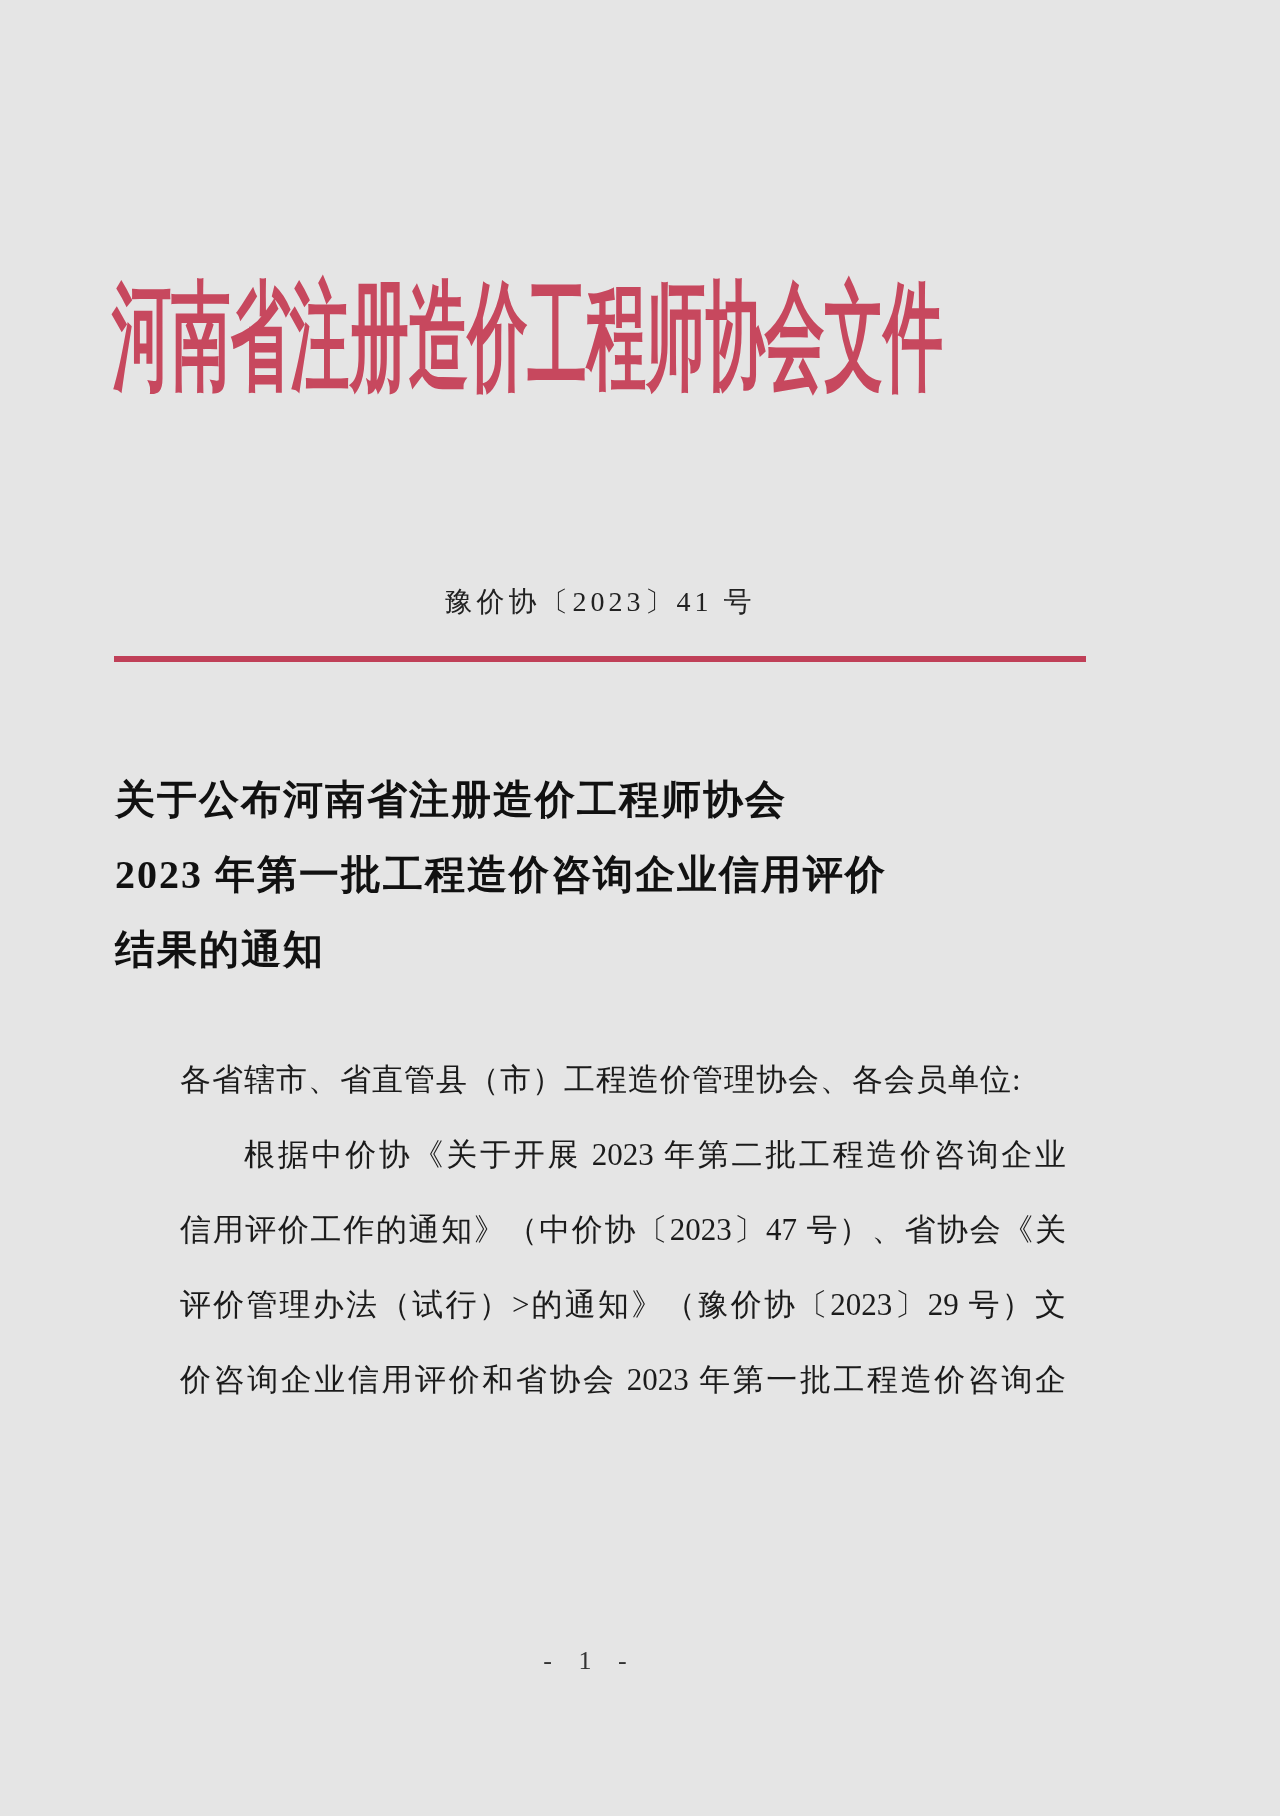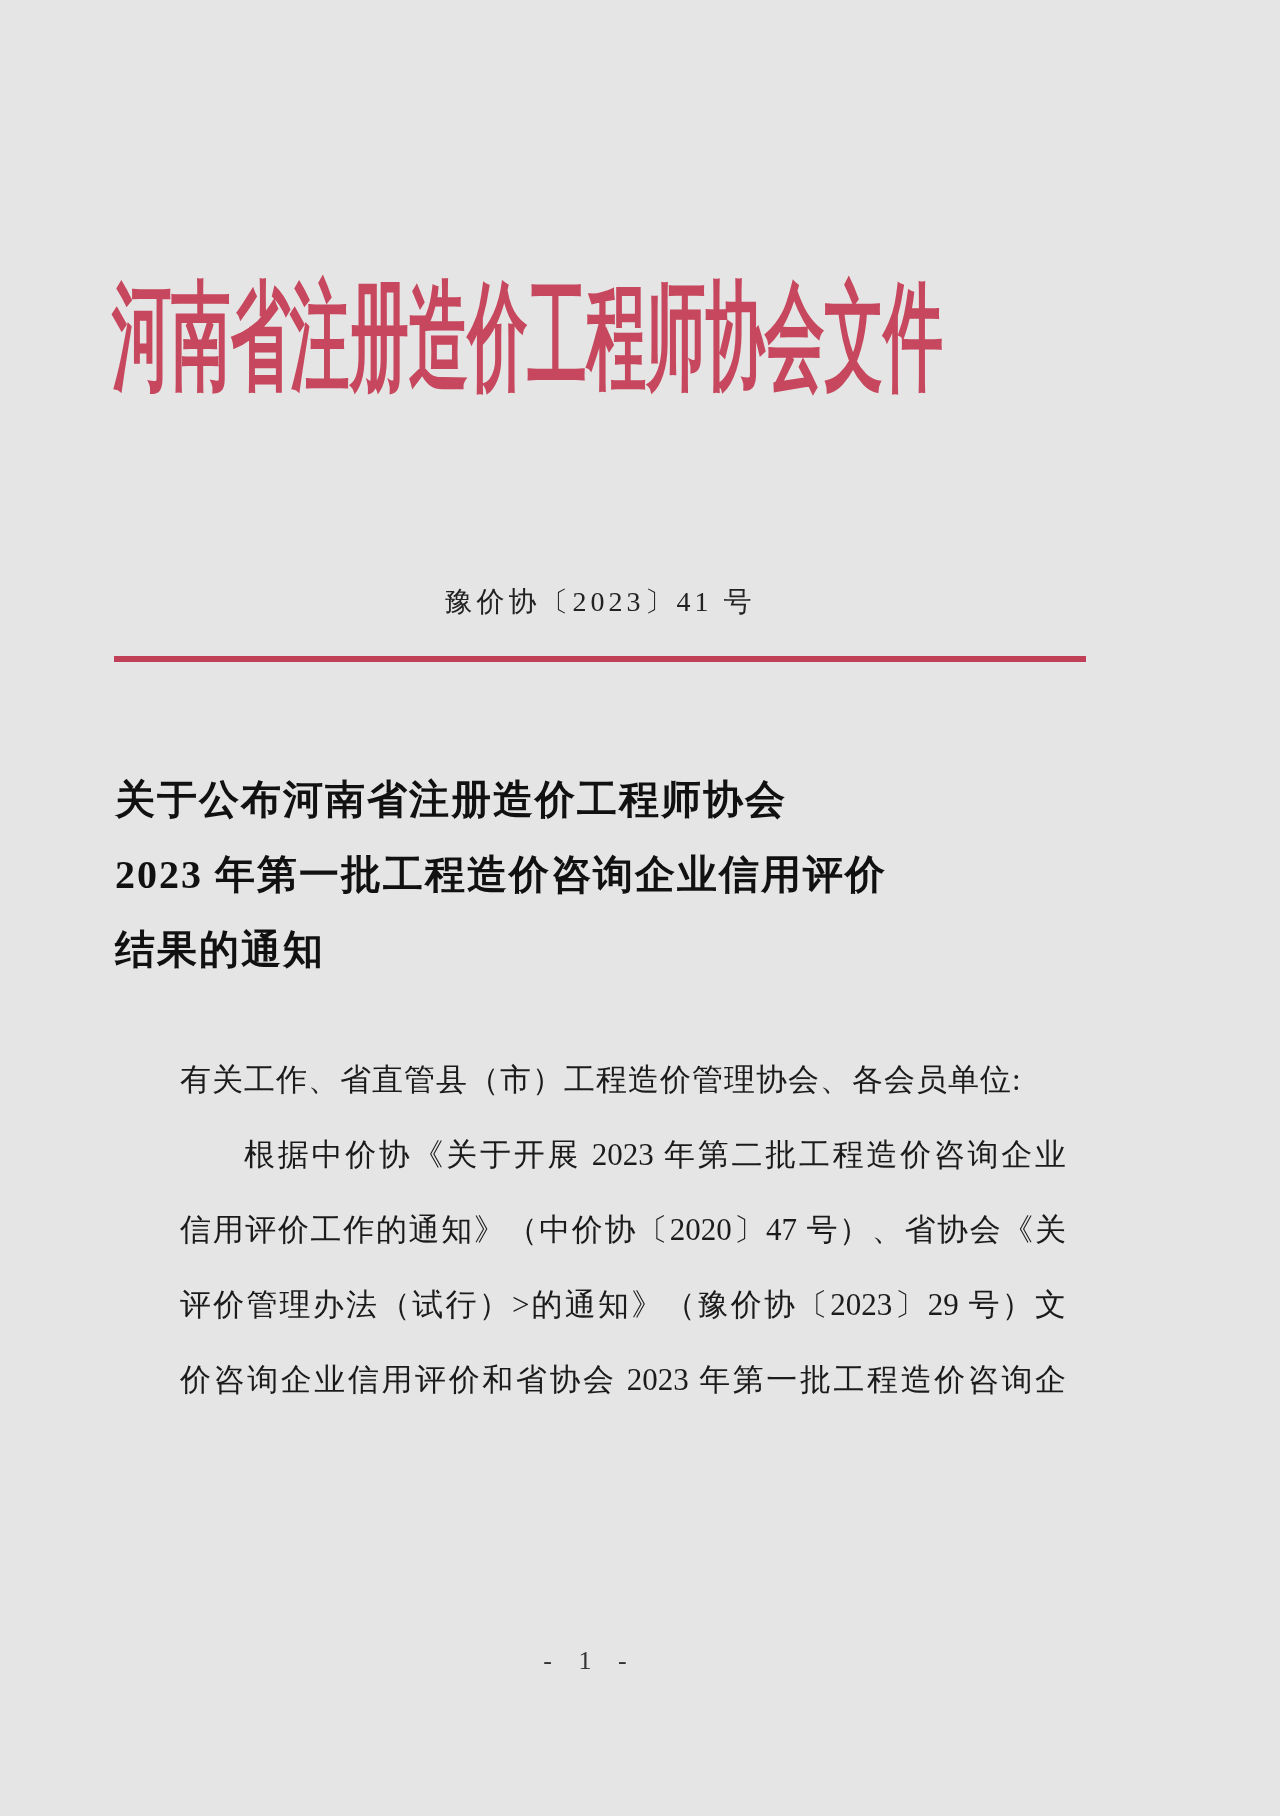--- a/index.html
+++ b/index.html
@@ -100,23 +100,23 @@
 
   <div class="red-divider"></div>
 
   <div class="doc-title">
     <div class="title-line">关于公布河南省注册造价工程师协会</div>
     <div class="title-line">2023 年第一批工程造价咨询企业信用评价</div>
     <div class="title-line">结果的通知</div>
   </div>
 
   <div class="body-block">
-    <div class="body-line salutation">有关工作、省直管县（市）工程造价管理协会、各会员单位:</div>
+    <div class="body-line salutation">各省辖市、省直管县（市）工程造价管理协会、各会员单位:</div>
     <div class="body-line justify indent">根据中价协《关于开展 2023 年第二批工程造价咨询企业</div>
-    <div class="body-line justify">信用评价工作的通知》（中价协〔2020〕47 号）、省协会《关</div>
+    <div class="body-line justify">信用评价工作的通知》（中价协〔2023〕47 号）、省协会《关</div>
     <div class="body-line justify">评价管理办法（试行）&gt;的通知》（豫价协〔2023〕29 号）文</div>
     <div class="body-line justify">价咨询企业信用评价和省协会 2023 年第一批工程造价咨询企</div>
   </div>
 
   <div class="footer">
     <span>- 1 -</span>
   </div>
 
 </div>
 

